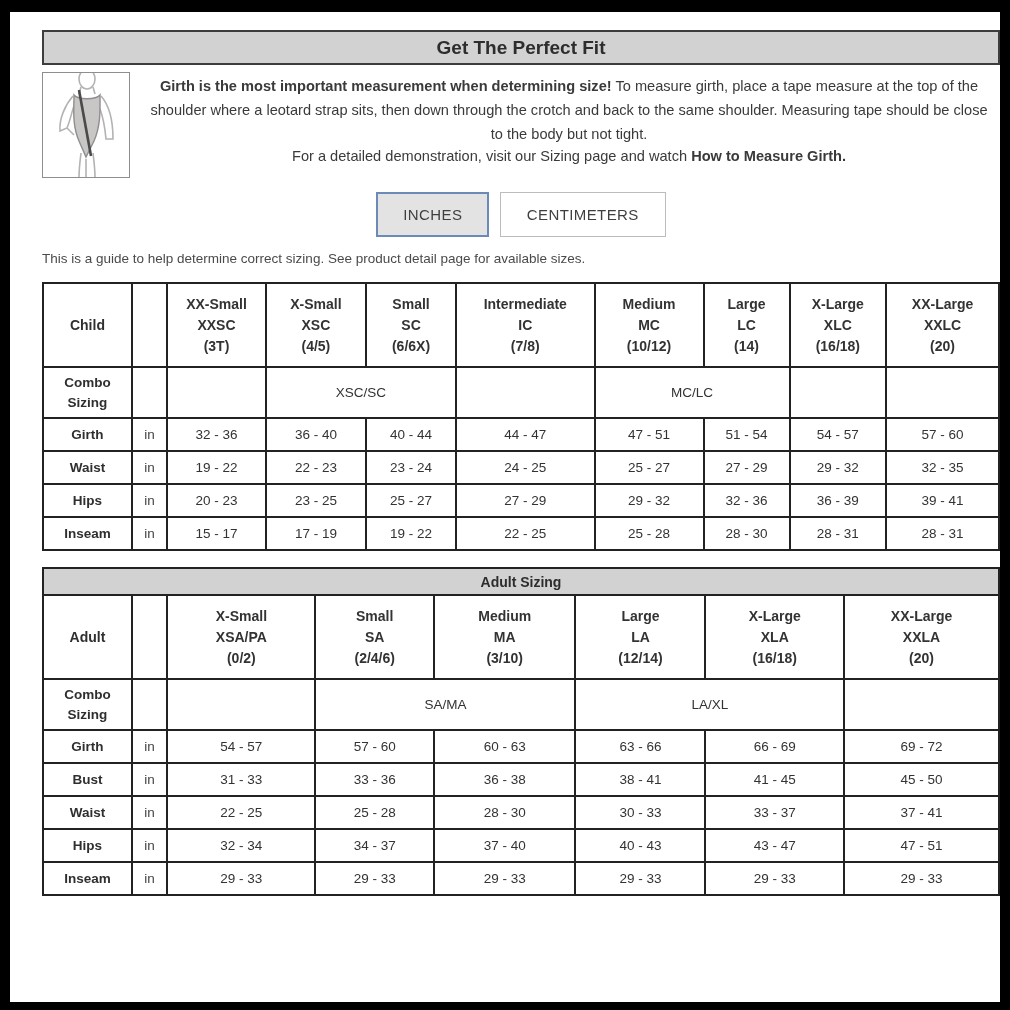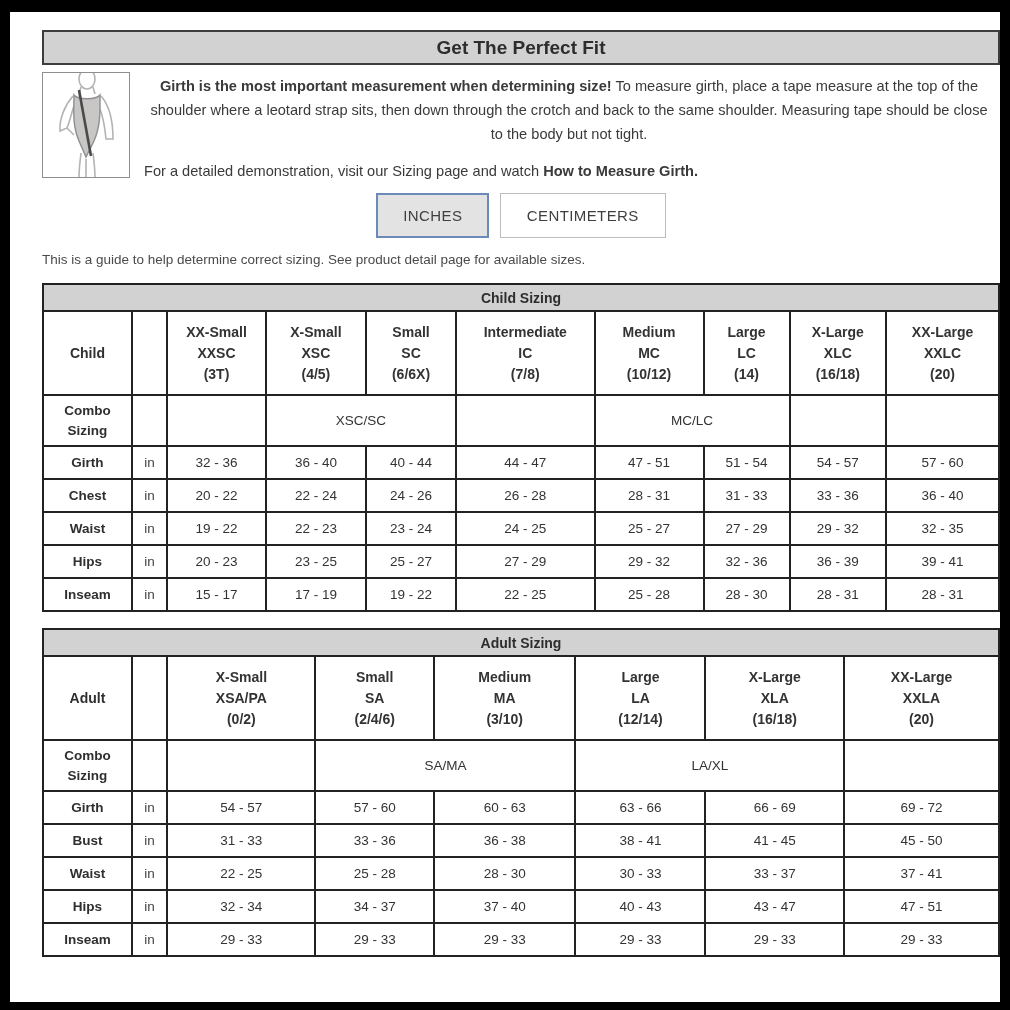--- a/index.html
+++ b/index.html
@@ -12,21 +12,21 @@
   
   .banner { background:#d2d2d2; border:2px solid #3d3d3d; text-align:center;
             font-size:19px; font-weight:bold; color:#2d2d2d; padding:5px 0 4px; }
 
   
   .intro { display:flex; margin-top:7px; }
   .figure { flex:0 0 88px; width:88px; height:106px; border:1px solid #8e8e8e;
             background:#fff; margin-right:12px; }
   .intro-copy { flex:1; padding:2px 6px 0 2px; }
   .lead { font-size:14.6px; line-height:24px; color:#3a3a3a; text-align:center; }
-  .demo { font-size:14.6px; color:#3a3a3a; margin-top:17px; }
+  .demo { font-size:14.6px; color:#3a3a3a; text-align:center; margin-top:2px; }
 
   
   .toggle { text-align:center; margin-top:14px; }
   .btn { font-family:"Liberation Sans", sans-serif; font-size:15px; color:#3f3f3f;
          letter-spacing:0.4px; cursor:pointer; vertical-align:middle; }
   .btn-active { background:#e3e3e3; border:2px solid #6b8ab8; padding:12px 25px; }
   .btn-plain  { background:#fff; border:1px solid #bcbcbc; padding:13px 26px; margin-left:6px; }
 
   .note { text-align:left; font-size:13.5px; color:#4a4a4a; margin-top:14px; }
 
@@ -89,23 +89,20 @@
           <col style="width:10.3%">
           <col style="width:10.5%">
         <col style="width:9.4%">
           <col style="width:14.5%">
           <col style="width:11.4%">
           <col style="width:9.0%">
         <col style="width:10.1%">
           <col style="width:11.8%">
       </colgroup>
       <thead>
-        <tr>
-            <th class="ttl" colspan="10">Child Sizing</th>
-          </tr>
         <tr class="hdr">
           <td class="lbl">Child</td>
           <td></td>
           <td>
               <div>XX-Small</div>
               <div>XXSC</div>
               <div>(3T)</div>
             </td>
           <td>
               <div>X-Small</div>
@@ -162,32 +159,20 @@
           <td class="lbl">Girth</td>
           <td class="unit">in</td>
           <td>32 - 36</td>
           <td>36 - 40</td>
           <td>40 - 44</td>
           <td>44 - 47</td>
           <td>47 - 51</td>
           <td>51 - 54</td>
           <td>54 - 57</td>
           <td>57 - 60</td>
-        </tr>
-        <tr>
-          <td class="lbl">Chest</td>
-          <td class="unit">in</td>
-          <td>20 - 22</td>
-          <td>22 - 24</td>
-          <td>24 - 26</td>
-          <td>26 - 28</td>
-          <td>28 - 31</td>
-          <td>31 - 33</td>
-          <td>33 - 36</td>
-          <td>36 - 40</td>
         </tr>
         <tr>
           <td class="lbl">Waist</td>
           <td class="unit">in</td>
           <td>19 - 22</td>
           <td>22 - 23</td>
           <td>23 - 24</td>
           <td>24 - 25</td>
           <td>25 - 27</td>
           <td>27 - 29</td>

